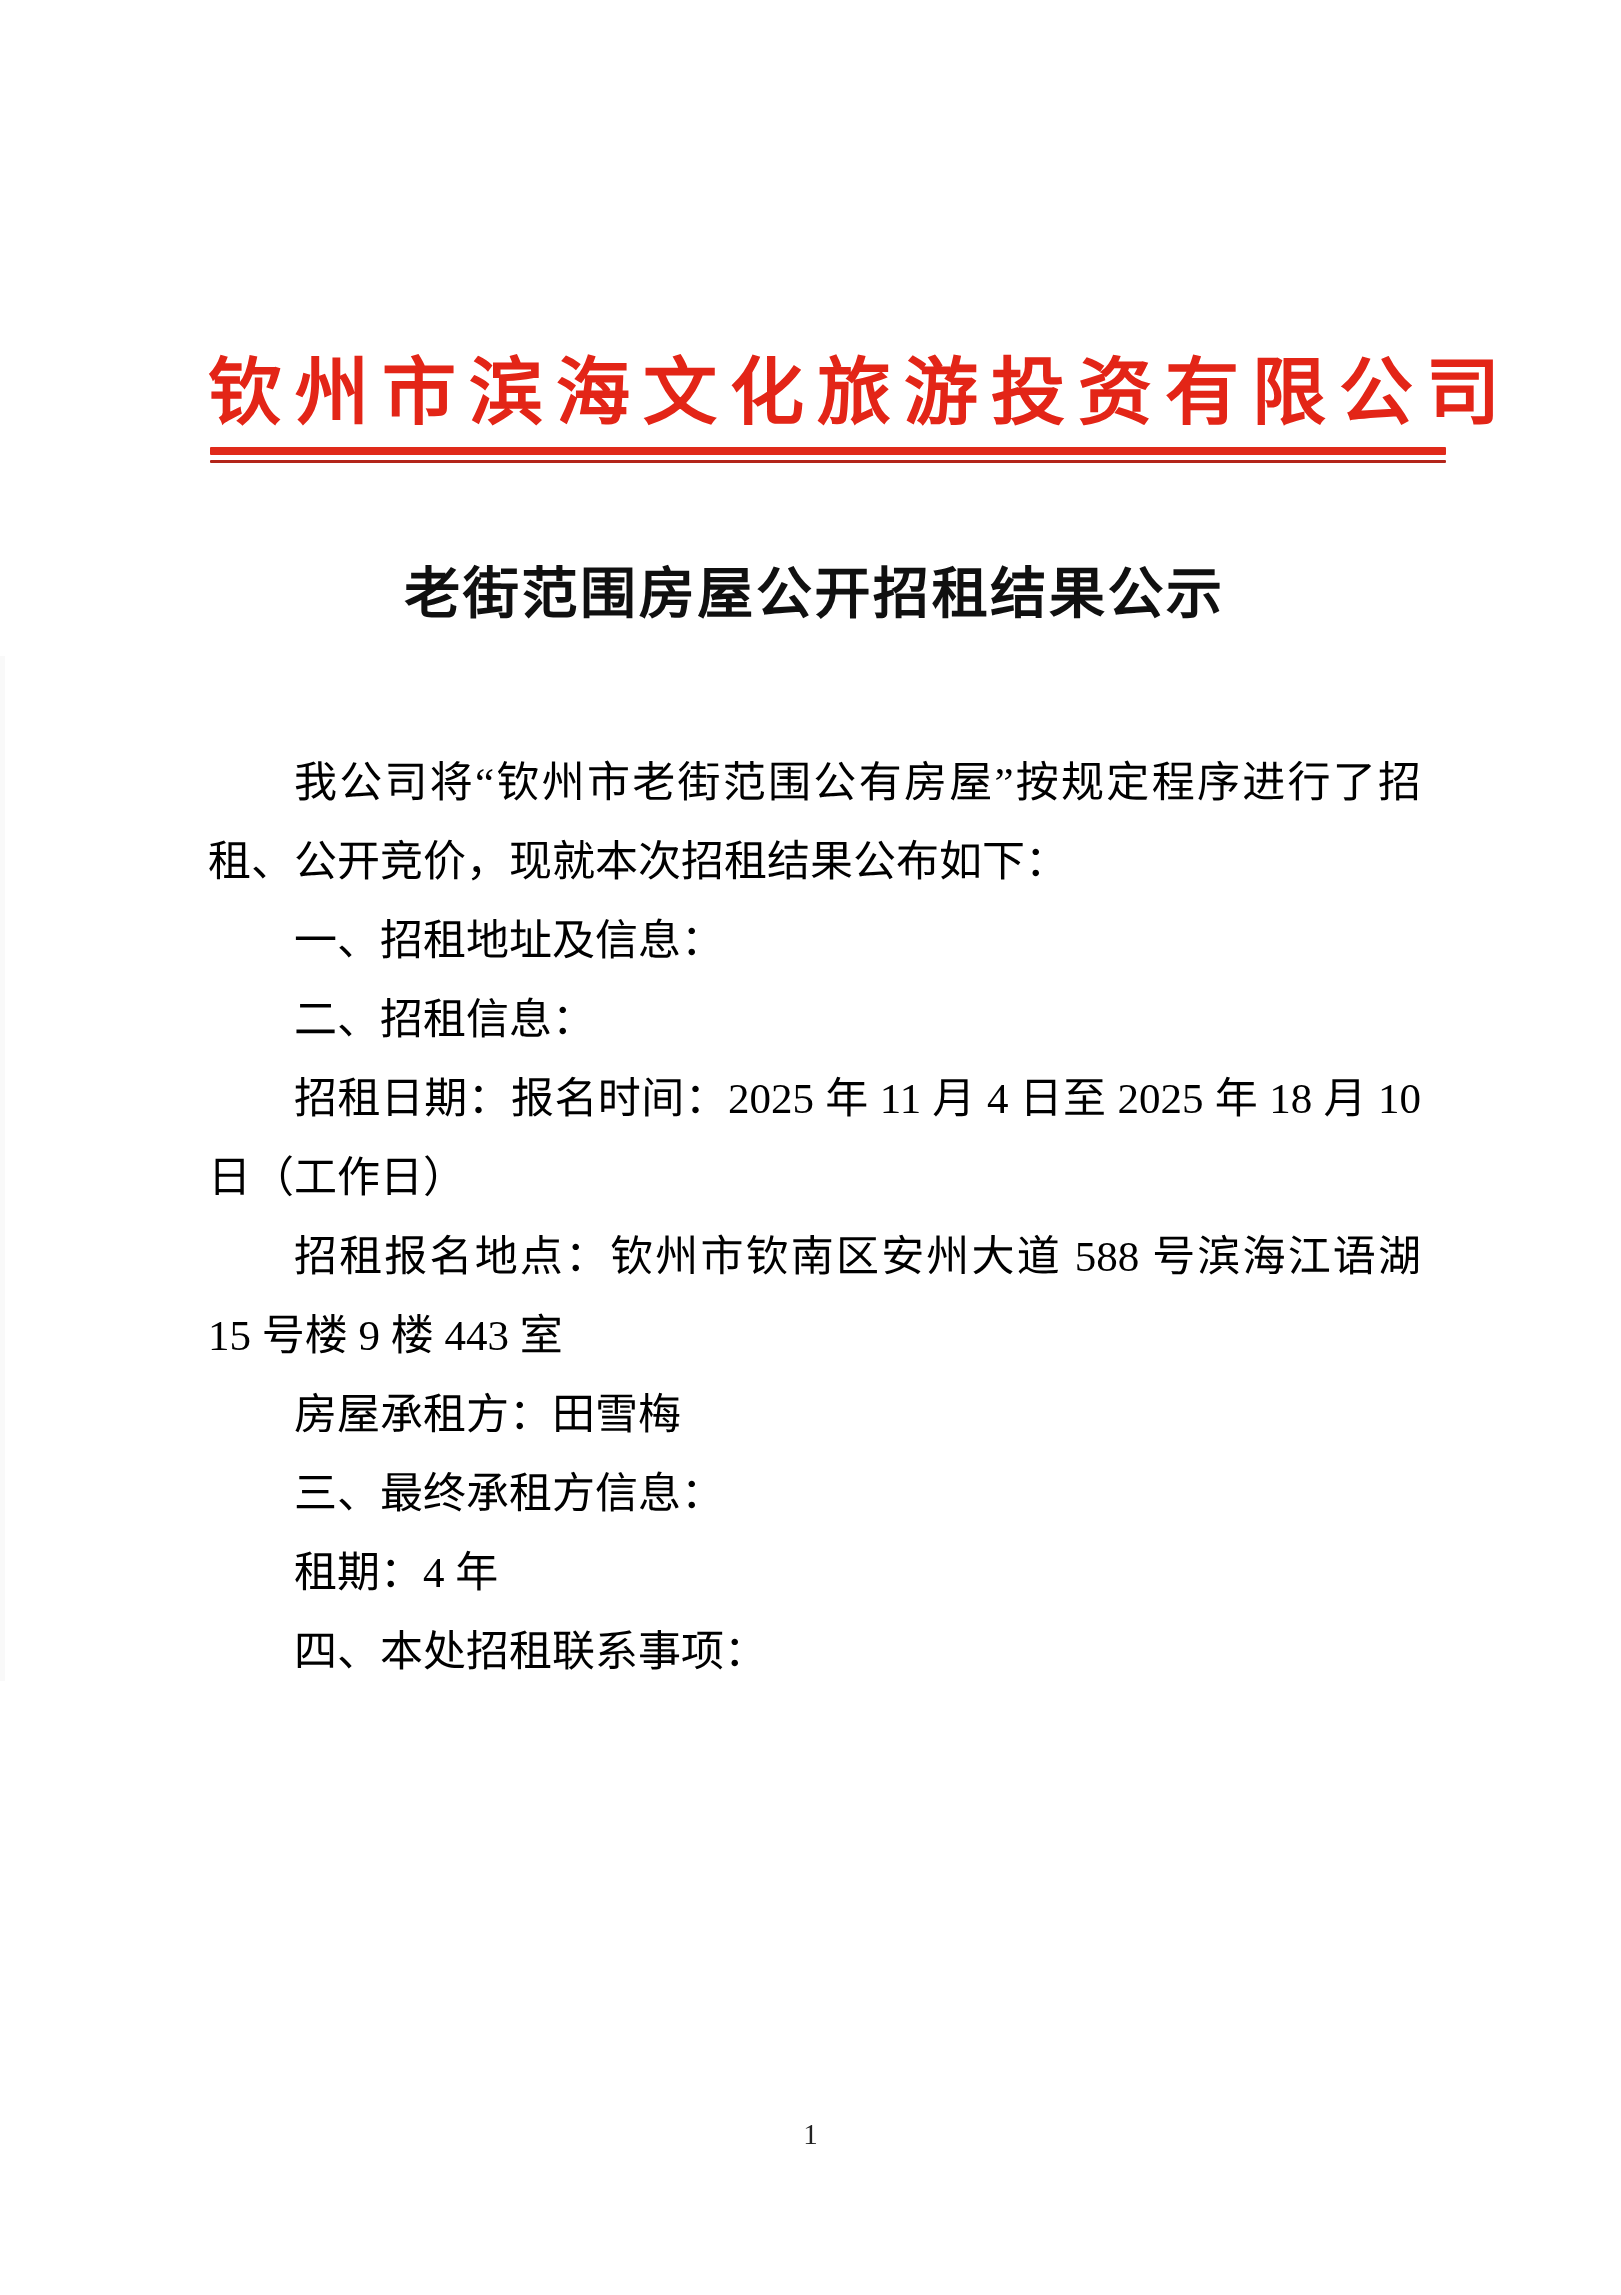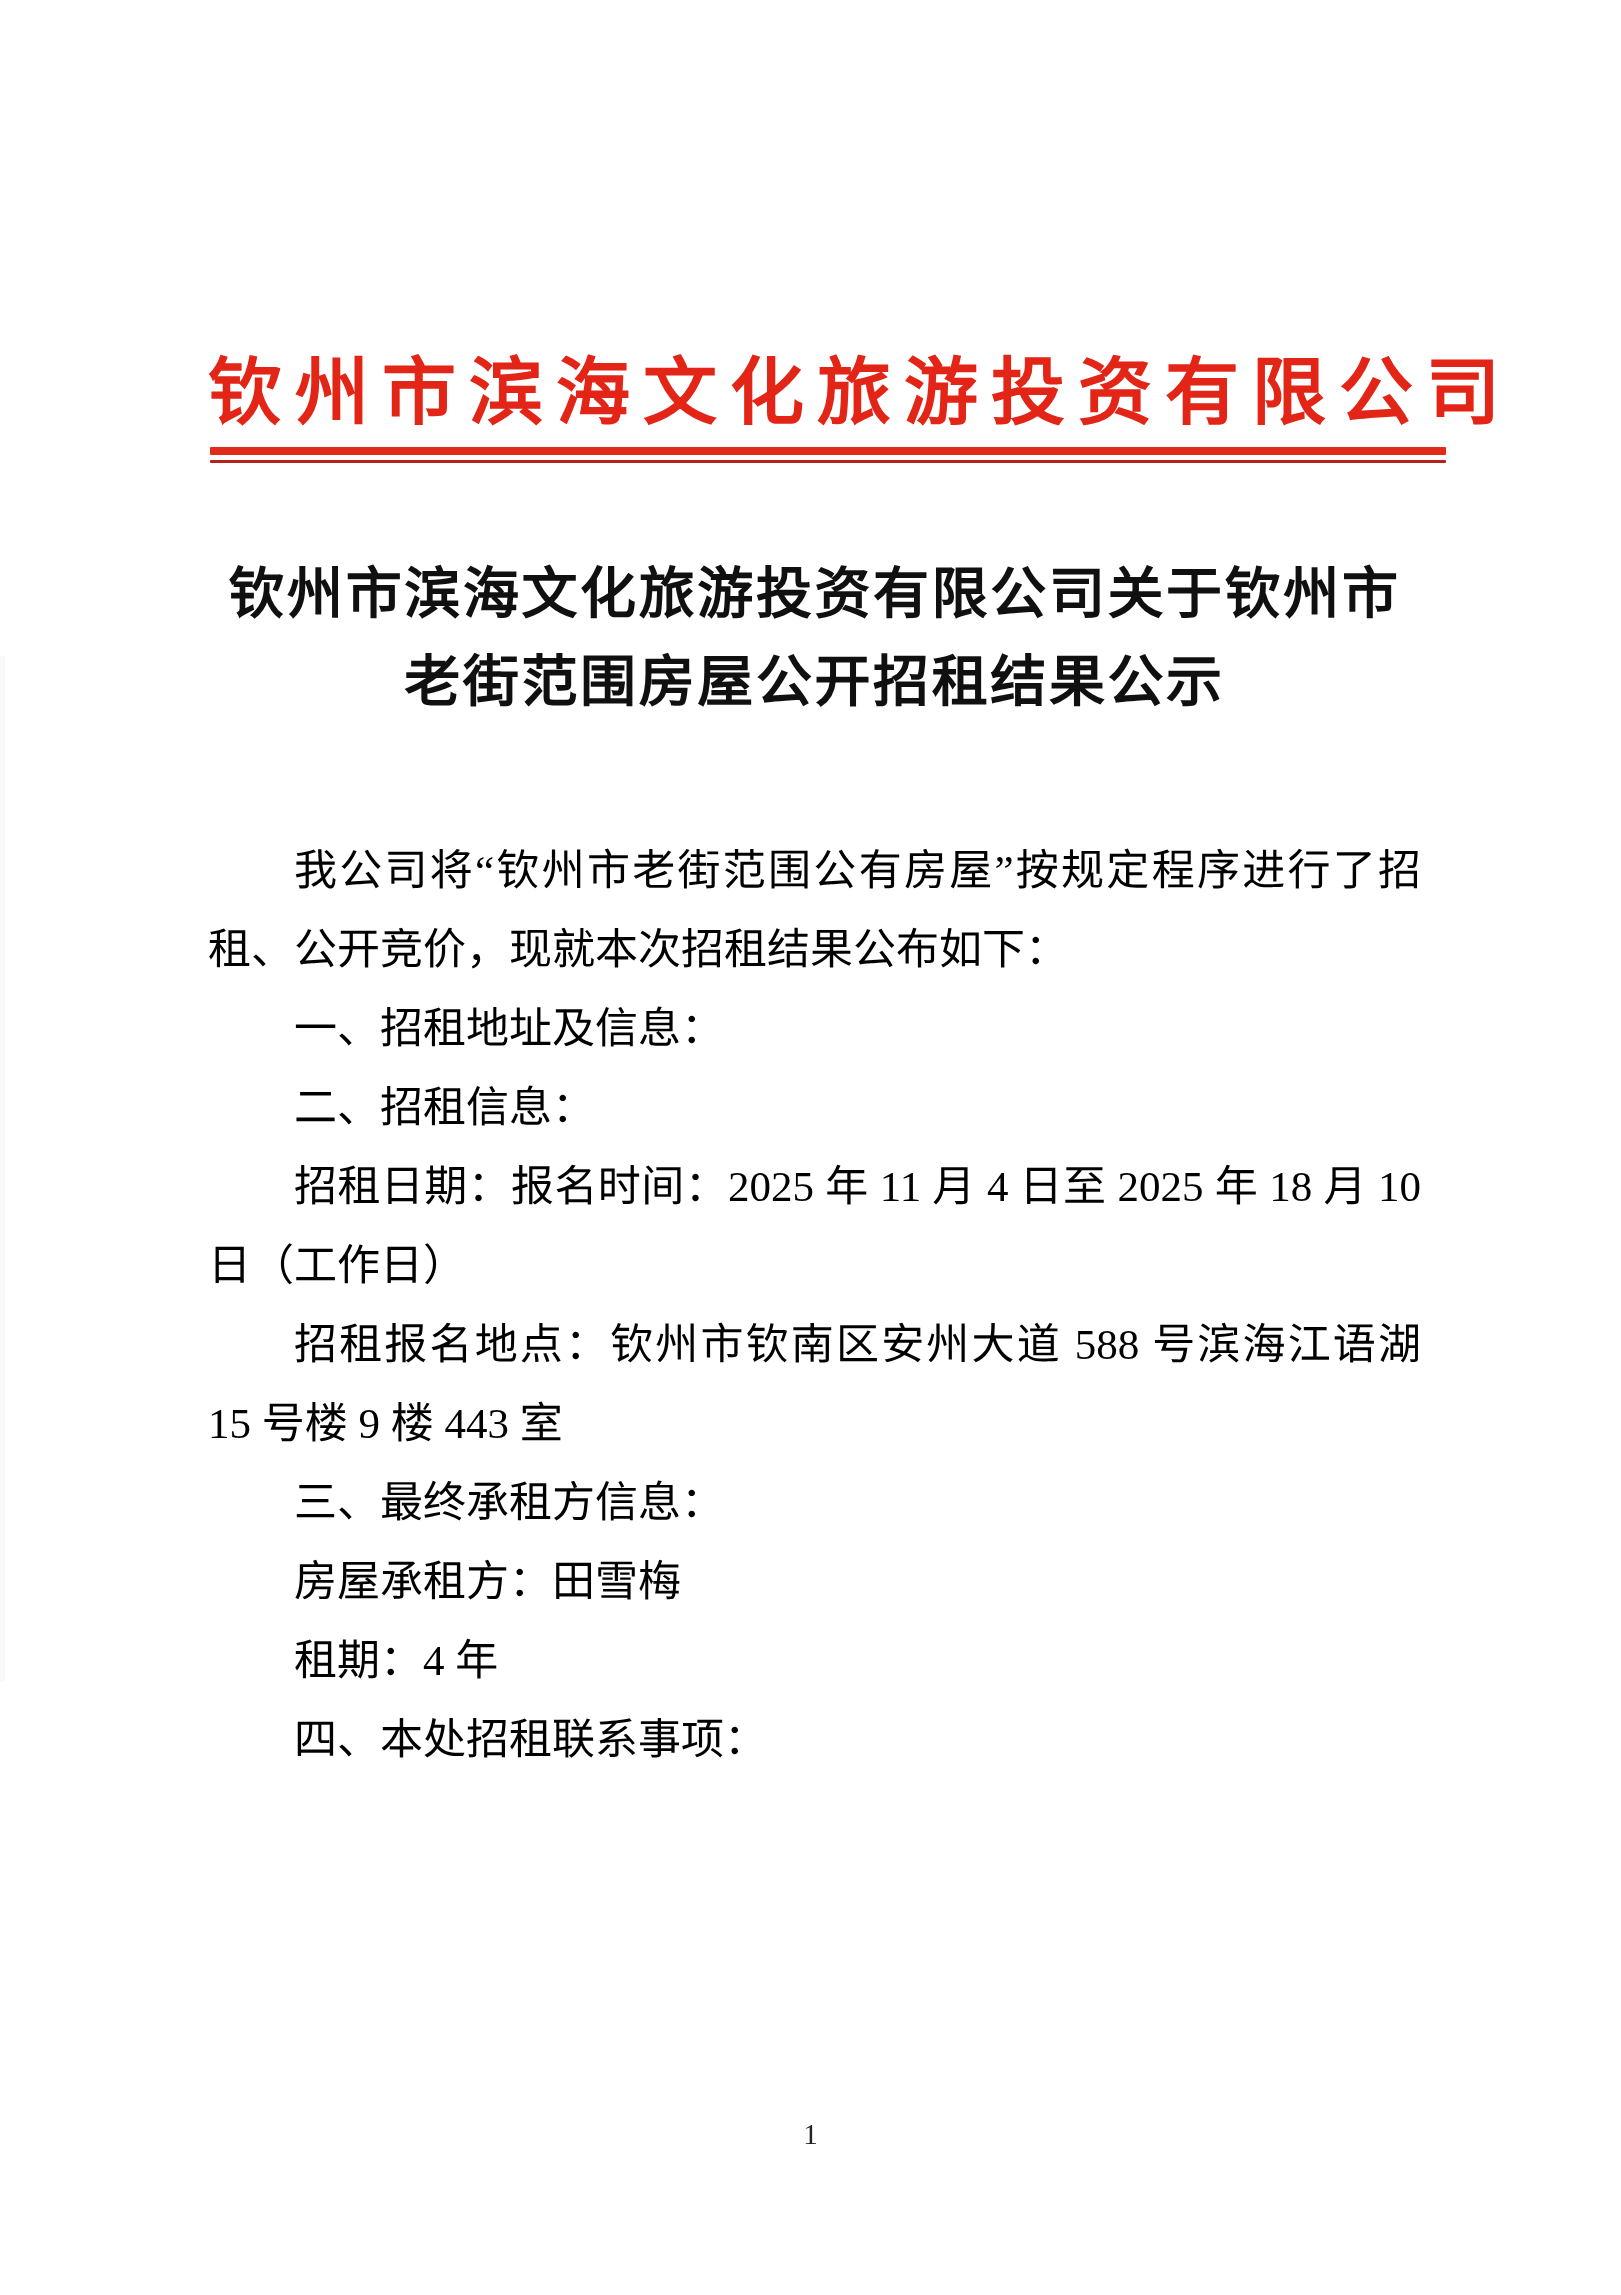--- a/index.html
+++ b/index.html
@@ -98,32 +98,31 @@
   <div class="scan-smudge"></div>
 
   <div class="letterhead">钦州市滨海文化旅游投资有限公司</div>
 
   <div class="rules">
     <div class="rule-thick"></div>
     <div class="rule-thin"></div>
   </div>
 
   <div class="doc-title">
-    <div>钦州市滨海文化旅游投资有限公司关于钦州市</div>
     <div>老街范围房屋公开招租结果公示</div>
   </div>
 
   <div class="body-text">
     <p>我公司将“钦州市老街范围公有房屋”按规定程序进行了招租、公开竞价，现就本次招租结果公布如下：</p>
     <p>一、招租地址及信息：</p>
     <p>二、招租信息：</p>
     <p>招租日期：报名时间：2025 年 11 月 4 日至 2025 年 18 月 10 日（工作日）</p>
     <p>招租报名地点：钦州市钦南区安州大道 588 号滨海江语湖 15 号楼 9 楼 443 室</p>
+    <p>房屋承租方：田雪梅</p>
     <p>三、最终承租方信息：</p>
-    <p>房屋承租方：田雪梅</p>
     <p>租期：4 年</p>
     <p>四、本处招租联系事项：</p>
   </div>
 
   <div class="page-number">1</div>
 
 </div>
 
 
 </body></html>

